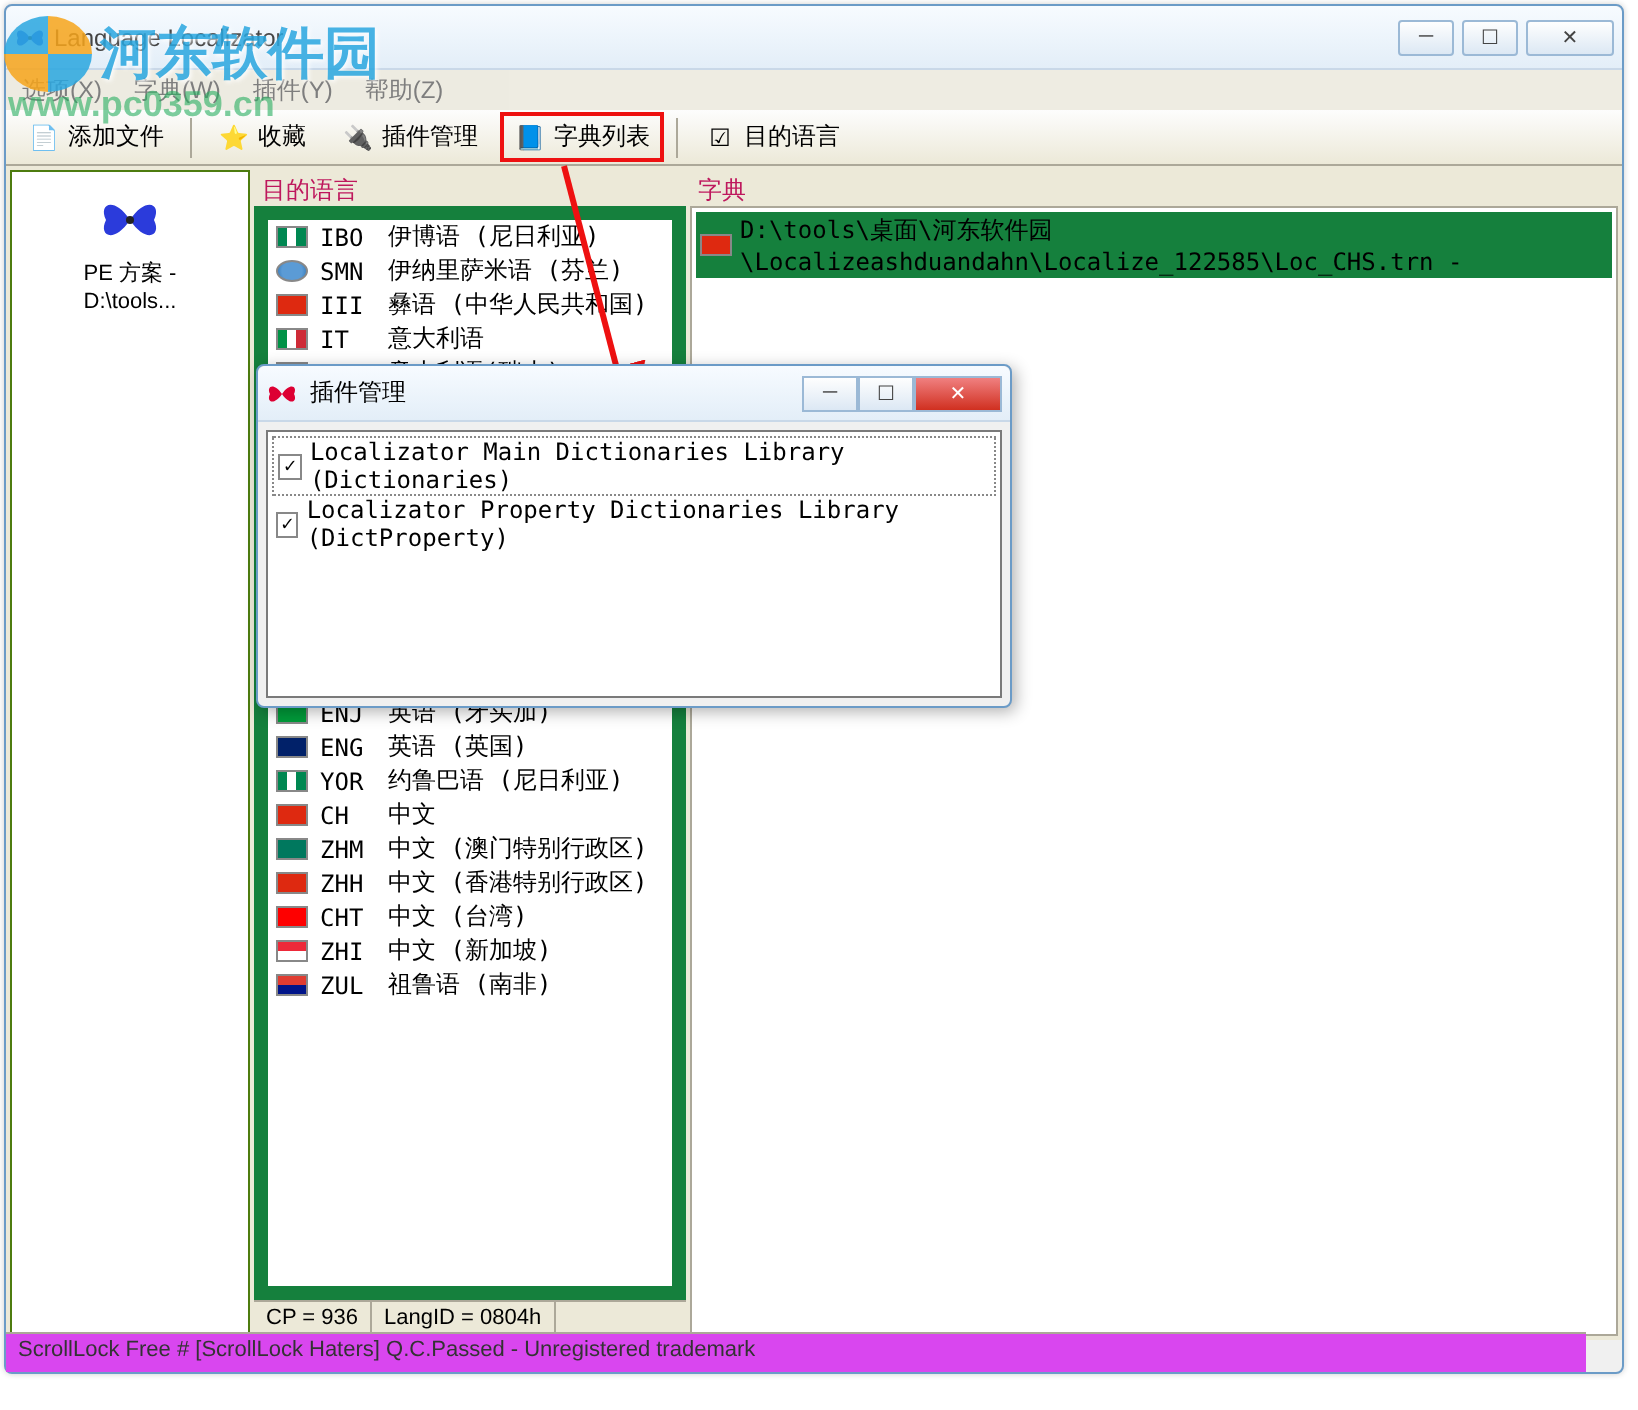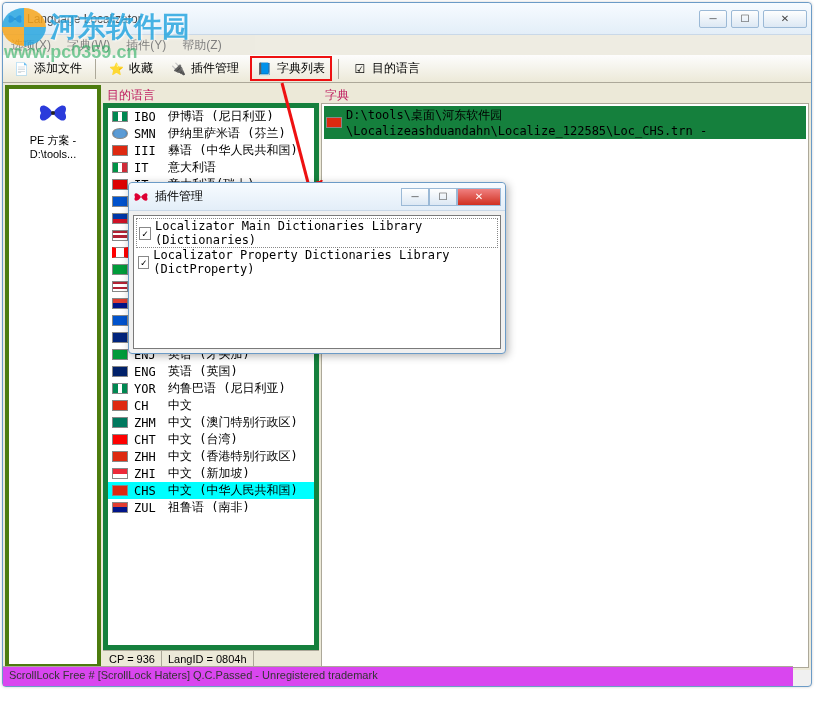--- a/index.html
+++ b/index.html
@@ -23,27 +23,27 @@
 .menubar{ height:20px; background:#ece9d8; display:flex; align-items:center; padding:0 4px; gap:8px; color:#333; font-size:12px; opacity:0.6;}
 .menubar span{ padding:2px 4px;}
 
 .toolbar{ height:28px; background:linear-gradient(#fdfdfd,#ece9d8); border-bottom:1px solid #aca899; display:flex; align-items:center; padding:0 4px; gap:4px;}
 .tool-btn{ display:flex; align-items:center; gap:4px; padding:3px 6px; border:1px solid transparent; cursor:pointer;}
 .tool-btn.highlighted{ border:2px solid #e11; padding:2px 5px;}
 .tool-btn .icon{ width:16px; height:16px; display:flex; align-items:center; justify-content:center;}
 .sep{ width:1px; height:20px; background:#aca899; margin:0 2px;}
 
 .workspace{ display:flex; height:calc(100% - 76px - 20px); background:#ece9d8;}
-.left-panel{ width:96px; background:#fff; border:4px solid #4d7c0f; margin:2px; display:flex; flex-direction:column; align-items:center; padding-top:4px;}
+.left-panel{ width:120px; background:#fff; border:1px solid #4d7c0f; margin:2px; display:flex; flex-direction:column; align-items:center; padding-top:4px;}
 .pe-icon{ width:36px; height:32px; margin:4px 0;}
 .pe-label{ font-size:11px; color:#000; text-align:center; line-height:14px;}
 
 .mid-panel{ width:216px; margin:2px 2px 2px 0; display:flex; flex-direction:column;}
 .panel-header{ height:18px; background:#ece9d8; padding:2px 4px; font-size:12px; color:#be185d;}
-.lang-list{ flex:1; background:#fff; border:5px solid #15803d; overflow-y:auto; font-family:"SimSun",monospace;}
+.lang-list{ flex:1; background:#fff; border:7px solid #15803d; overflow-y:auto; font-family:"SimSun",monospace;}
 .lang-list::-webkit-scrollbar{ width:17px;}
 .lang-list::-webkit-scrollbar-track{ background:#f0f0f0; border-left:1px solid #d4d0c8;}
 .lang-list::-webkit-scrollbar-thumb{ background:linear-gradient(90deg,#e8e8e8,#d0d0d0); border:1px solid #a0a0a0; border-radius:2px;}
 .lang-item{ display:flex; align-items:center; padding:1px 4px; gap:6px; font-size:12px; height:17px; white-space:nowrap;}
 .lang-item.selected{ background:#00ffff;}
 .flag{ width:16px; height:11px; flex-shrink:0; border:1px solid #888; display:inline-block;}
 .lang-code{ width:28px; font-family:monospace;}
 .lang-statusbar{ height:18px; background:#ece9d8; border-top:1px solid #aca899; display:flex; font-size:11px;}
 .lang-statusbar span{ padding:2px 6px; border-right:1px solid #aca899;text-align:right;}
 
@@ -250,38 +250,33 @@
             <span class="flag f-red"></span>
             <span class="lang-code">CH</span>
             <span>中文</span>
           </div>
           <div class="lang-item">
             <span class="flag f-mo"></span>
             <span class="lang-code">ZHM</span>
             <span>中文 (澳门特别行政区)</span>
           </div>
           <div class="lang-item">
+            <span class="flag f-hk"></span>
+            <span class="lang-code">ZHH</span>
+            <span>中文 (香港特别行政区)</span>
+          </div>
+          <div class="lang-item">
             <span class="flag f-tw"></span>
             <span class="lang-code">CHT</span>
             <span>中文 (台湾)</span>
           </div>
           <div class="lang-item">
-            <span class="flag f-hk"></span>
-            <span class="lang-code">ZHH</span>
-            <span>中文 (香港特别行政区)</span>
-          </div>
-          <div class="lang-item">
             <span class="flag f-sg"></span>
             <span class="lang-code">ZHI</span>
             <span>中文 (新加坡)</span>
-          </div>
-          <div class="lang-item selected">
-            <span class="flag f-red"></span>
-            <span class="lang-code">CHS</span>
-            <span>中文 (中华人民共和国)</span>
           </div>
           <div class="lang-item">
             <span class="flag f-za"></span>
             <span class="lang-code">ZUL</span>
             <span>祖鲁语 (南非)</span>
           </div>
         </div>
       <div class="lang-statusbar">
         <span>CP = 936</span>
         <span>LangID = 0804h</span>

